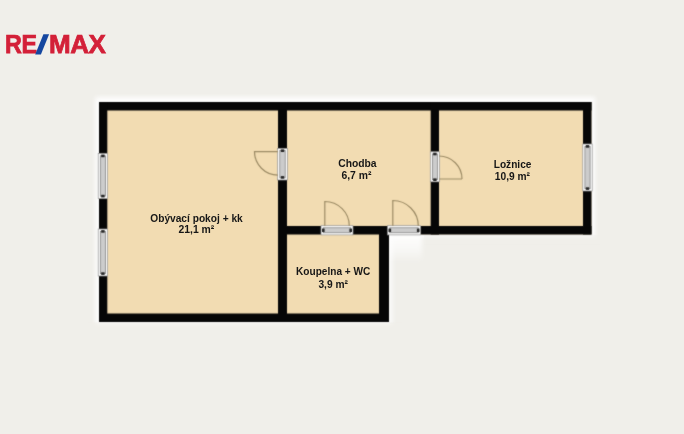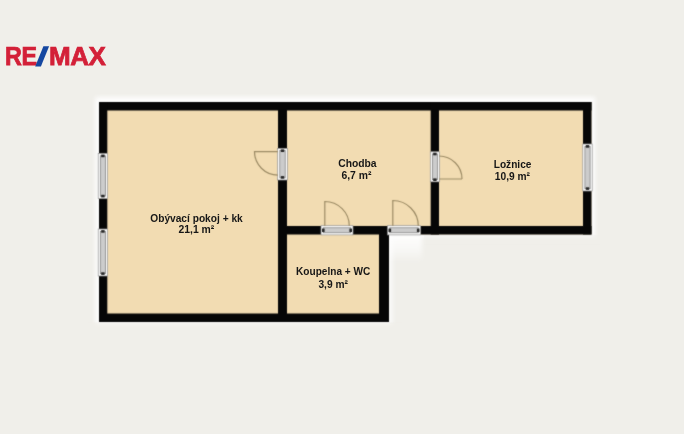--- a/index.html
+++ b/index.html
@@ -1,17 +1,17 @@
 <!DOCTYPE html>
 <html><head>
 <meta charset="utf-8">
 <style>
   html,body{margin:0;padding:0;}
   body{width:684px;height:434px;background:#f0efea;font-family:"Liberation Sans",sans-serif;position:relative;overflow:hidden;}
-  .logo{position:absolute;left:0;top:16px;width:556px;height:60px;}
+  .logo{position:absolute;left:0;top:4px;width:556px;height:60px;}
   .logo span{position:absolute;top:27.6px;font-size:25px;line-height:25px;font-weight:bold;color:#d32038;-webkit-text-stroke:0.75px #d32038;letter-spacing:-0.5px;transform-origin:left top;white-space:pre;}
   .logo .re{left:5.2px;transform:scaleX(0.934);}
   .logo .max{left:48.5px;transform:scaleX(1.04);}
   .logo svg{position:absolute;left:33.5px;top:30px;}
   svg text{font-family:"Liberation Sans",sans-serif;font-weight:bold;fill:#161616;}
 </style>
 </head>
 <body>
 
 <div class="logo">

